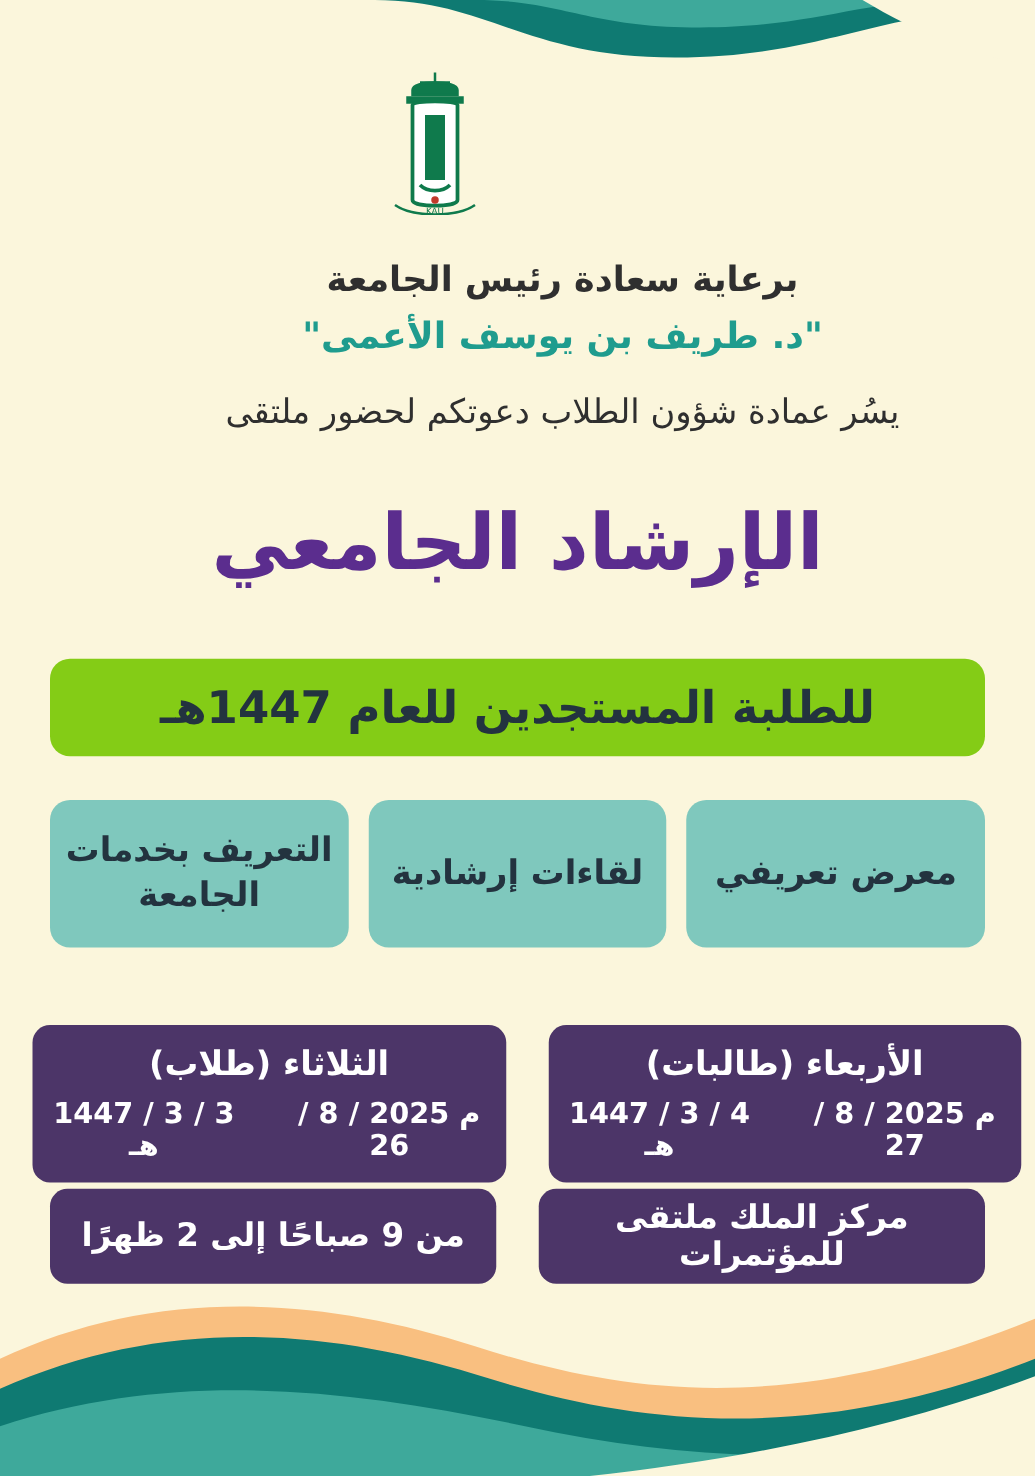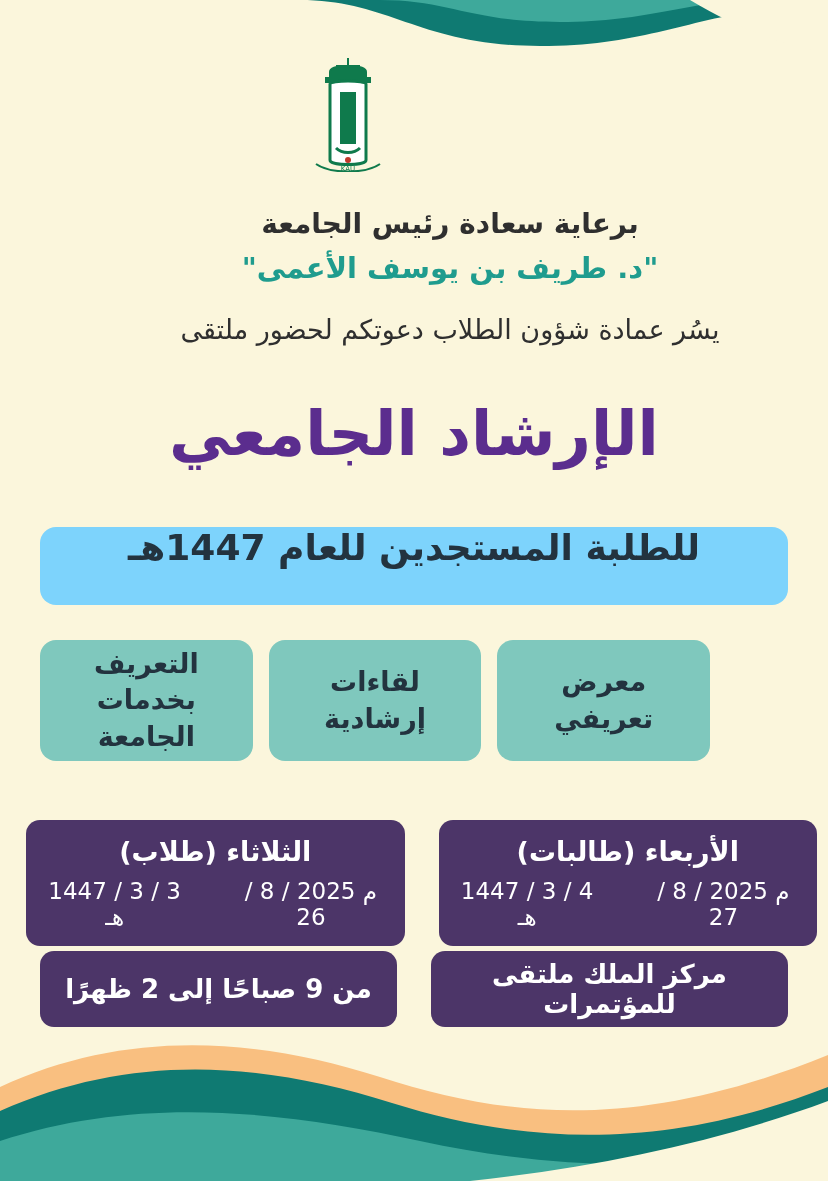--- a/index.html
+++ b/index.html
@@ -91,37 +91,38 @@
     line-height: 1.15;
   }
 
   
   .subtitle-band {
     position: absolute;
     top: 527px;
     left: 40px;
     width: 748px;
     height: 78px;
-    background: #7dd3fc;
+    background: #84cc16;
     border-radius: 16px;
     display: flex;
+    align-items: center;
     justify-content: center;
   }
   .subtitle-band span {
     font-size: 36px;
     font-weight: bold;
     color: #23333f;
   }
 
   
   .features {
     position: absolute;
     top: 640px;
     left: 40px;
-    width: 670px;
+    width: 748px;
     display: flex;
     flex-direction: row-reverse;
     justify-content: space-between;
     gap: 16px;
   }
   .feature-card {
     background: #7fc8bd;
     border-radius: 16px;
     flex: 1 1 0;
     min-height: 118px;
@@ -164,21 +165,21 @@
     font-weight: bold;
     line-height: 1.35;
   }
   .date-line {
     margin-top: 8px;
     display: flex;
     flex-direction: row-reverse;
     justify-content: flex-end;
     gap: 34px;
     font-size: 23px;
-    font-weight: normal;
+    font-weight: bold;
     direction: rtl;
   }
 
   
   .info-row {
     position: absolute;
     top: 951px;
     left: 40px;
     width: 748px;
     display: flex;

